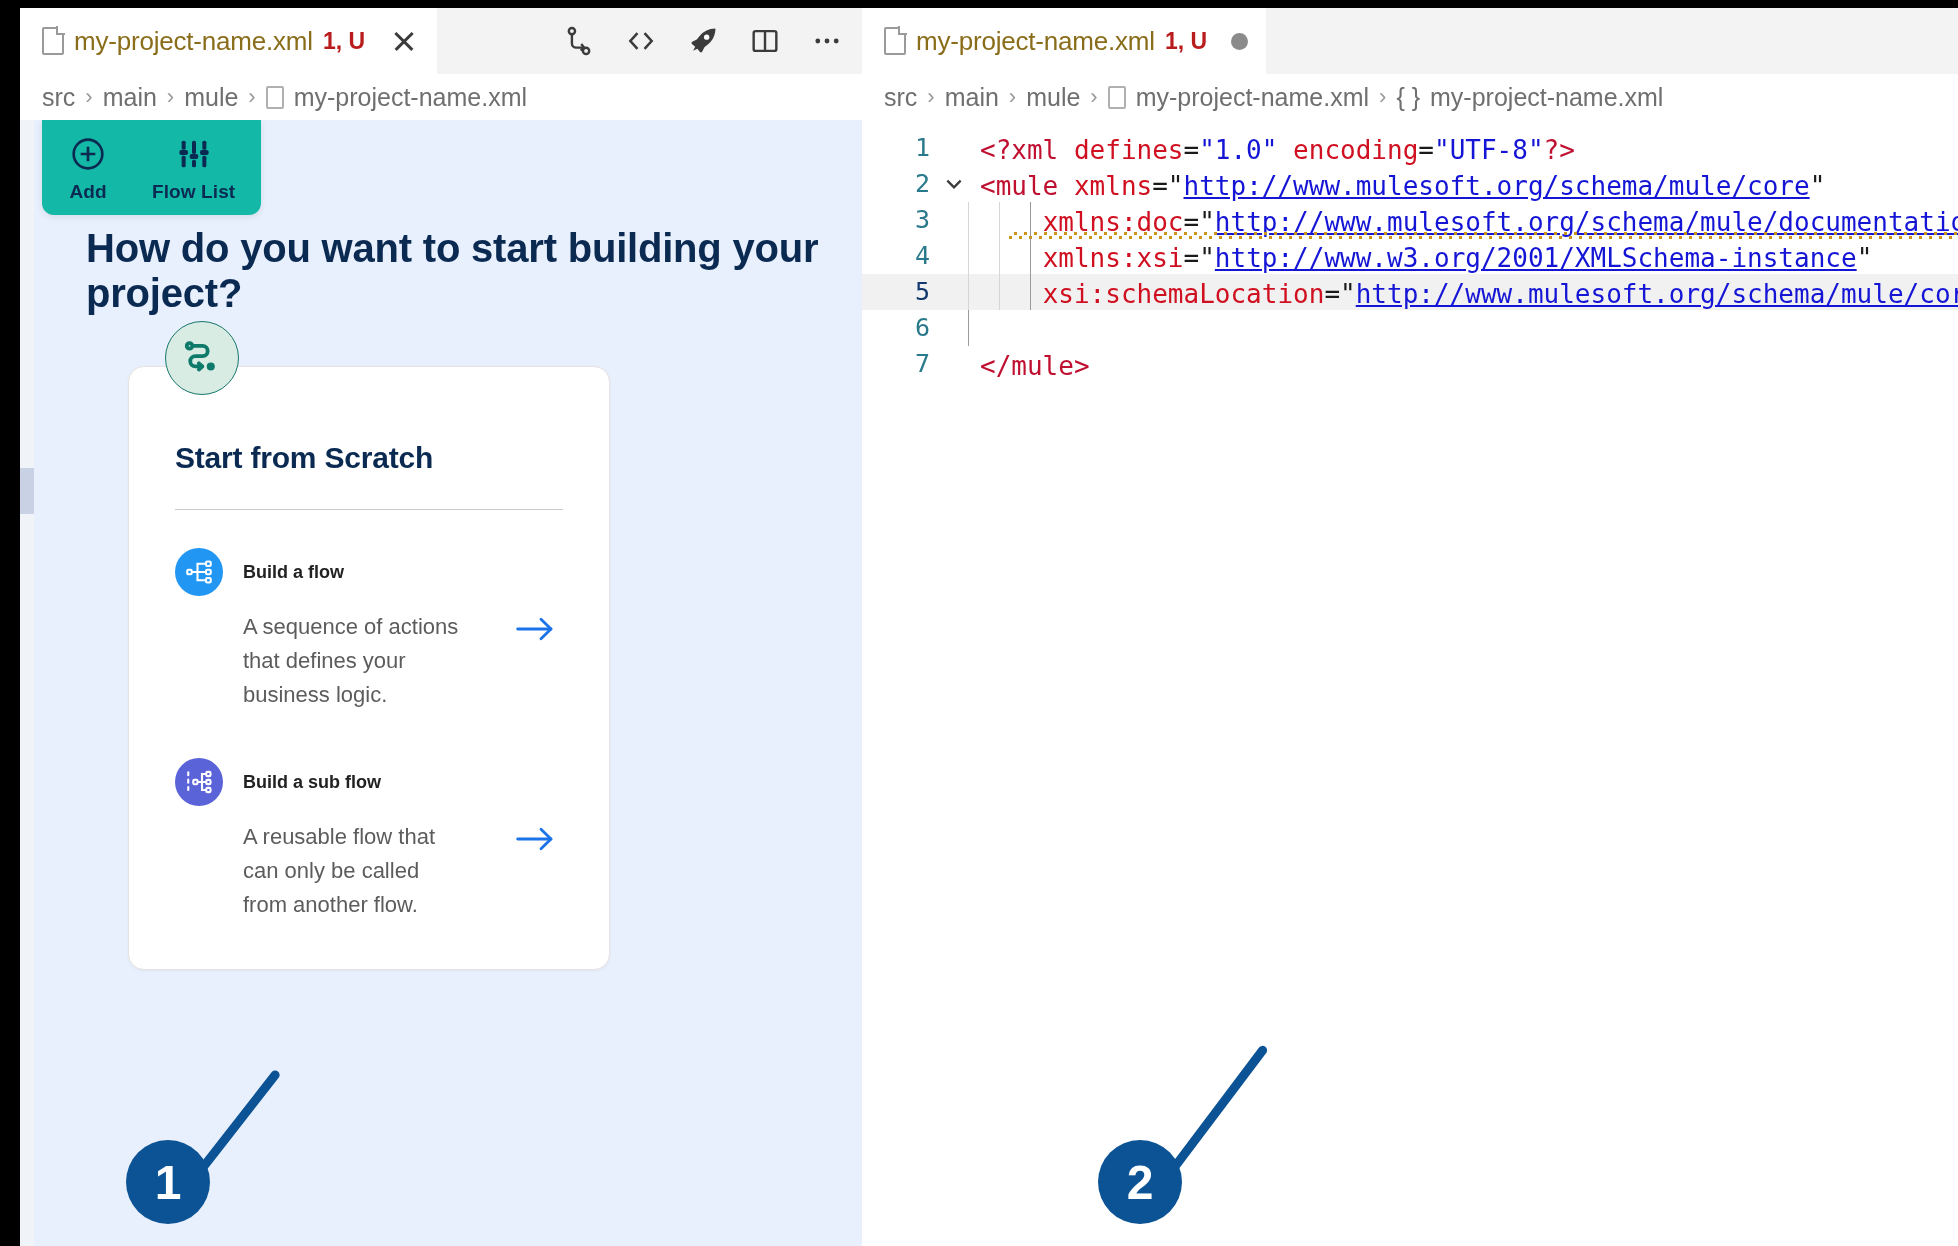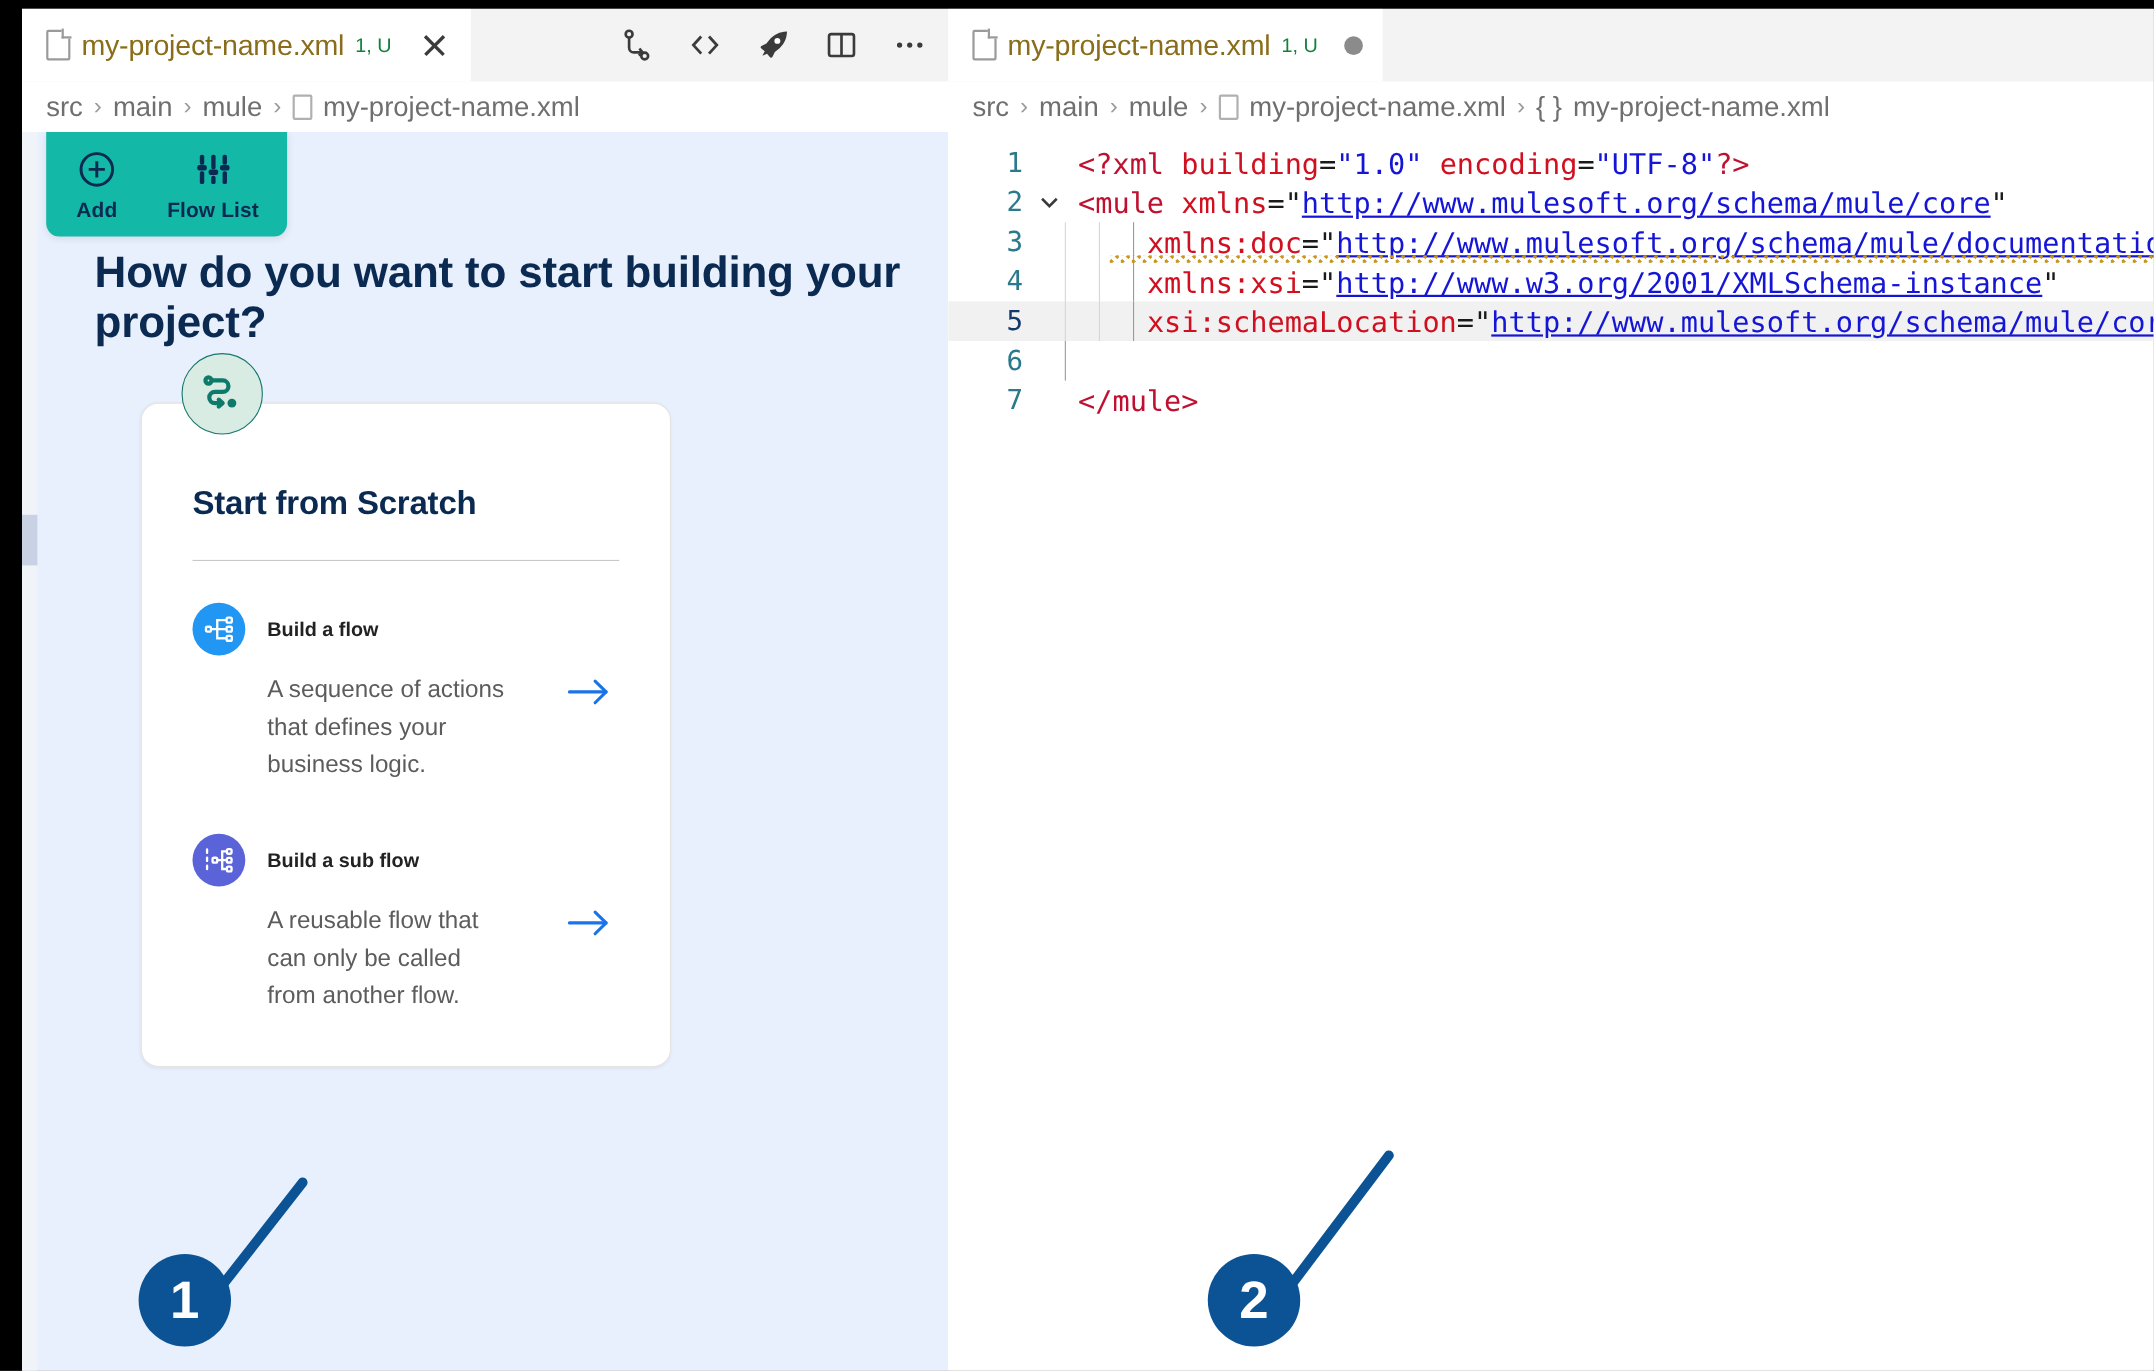--- a/index.html
+++ b/index.html
@@ -39,21 +39,21 @@
   }
   .tab-file-icon .fold {
     position: absolute; right: -1px; top: -1px;
     width: 9px; height: 9px; background: #ffffff;
     border-left: 2px solid #9a9a9a; border-bottom: 2px solid #9a9a9a;
     transform: rotate(0deg);
   }
   .tab-label {
     font-size: 26px; color: #8a6d1a; letter-spacing: -0.2px; white-space: nowrap;
   }
-  .tab-badge { font-size: 18px; color: #15803d; font-weight: 400; white-space: nowrap; }
+  .tab-badge { font-size: 23px; color: #b91c1c; font-weight: 700; white-space: nowrap; }
   .tab-close {
     margin-left: 14px; width: 30px; height: 30px; position: relative; cursor: pointer; flex:none;
   }
   .tab-close::before, .tab-close::after {
     content: ""; position: absolute; left: 3px; top: 14px; width: 24px; height: 2.6px;
     background: #3b3b3b;
   }
   .tab-close::before { transform: rotate(45deg); }
   .tab-close::after  { transform: rotate(-45deg); }
 
@@ -374,21 +374,21 @@
             <span class="sheet"></span>
           </span>
         <span class="bc-item">my-project-name.xml</span>
         <span class="bc-sep">›</span>
         <span class="bc-brace">{ }</span>
         <span class="bc-item">my-project-name.xml</span>
       </div>
 
       <div class="right-body">
         <div class="code" id="code-lines">
-            <div class="code-row"><span class="ln">1</span><span class="code-text"><span class="t-pi">&lt;?xml </span><span class="t-attr">building</span><span class="t-eq">=</span><span class="t-val">"1.0"</span><span class="t-eq"> </span><span class="t-attr">encoding</span><span class="t-eq">=</span><span class="t-val">"UTF‑8"</span><span class="t-pi">?&gt;</span></span></div>
+            <div class="code-row"><span class="ln">1</span><span class="code-text"><span class="t-pi">&lt;?xml </span><span class="t-attr">defines</span><span class="t-eq">=</span><span class="t-val">"1.0"</span><span class="t-eq"> </span><span class="t-attr">encoding</span><span class="t-eq">=</span><span class="t-val">"UTF‑8"</span><span class="t-pi">?&gt;</span></span></div>
             <div class="code-row"><span class="ln">2</span><svg class="fold-caret" viewBox="0 0 12 12">
                 <path d="M2 4l4 4 4-4" fill="none" stroke="#3b3b3b" stroke-width="1.4"></path>
               </svg><span class="code-text"><span class="t-tag">&lt;mule </span><span class="t-attr">xmlns</span><span class="t-eq">=</span><span class="t-quote">"</span><span class="t-link">http://www.mulesoft.org/schema/mule/core</span><span class="t-quote">"</span></span></div>
             <div class="code-row"><span class="ln">3</span><span class="indent-guides"><span class="ig" style="left: 0px;"></span><span class="ig" style="left: 31px;"></span><span class="ig strong" style="left: 62px;"></span></span><span class="code-text">    <span class="t-attr">xmlns:doc</span><span class="t-eq">=</span><span class="t-quote">"</span><span class="t-link">http://www.mulesoft.org/schema/mule/documentation</span></span><span class="squiggle-warn" style="left: 146px; right: 0px;"></span></div>
             <div class="code-row"><span class="ln">4</span><span class="indent-guides"><span class="ig" style="left: 0px;"></span><span class="ig" style="left: 31px;"></span><span class="ig strong" style="left: 62px;"></span></span><span class="code-text">    <span class="t-attr">xmlns:xsi</span><span class="t-eq">=</span><span class="t-quote">"</span><span class="t-link">http://www.w3.org/2001/XMLSchema‑instance</span><span class="t-quote">"</span></span></div>
             <div class="code-row active"><span class="ln">5</span><span class="indent-guides"><span class="ig" style="left: 0px;"></span><span class="ig" style="left: 31px;"></span><span class="ig strong" style="left: 62px;"></span></span><span class="code-text">    <span class="t-attr">xsi:schemaLocation</span><span class="t-eq">=</span><span class="t-quote">"</span><span class="t-link">http://www.mulesoft.org/schema/mule/core </span></span></div>
             <div class="code-row"><span class="ln">6</span><span class="indent-guides"><span class="ig strong" style="left: 0px;"></span></span><span class="code-text">    </span></div>
             <div class="code-row"><span class="ln">7</span><span class="code-text"><span class="t-tag">&lt;/mule&gt;</span></span></div>
           </div>
       </div>

